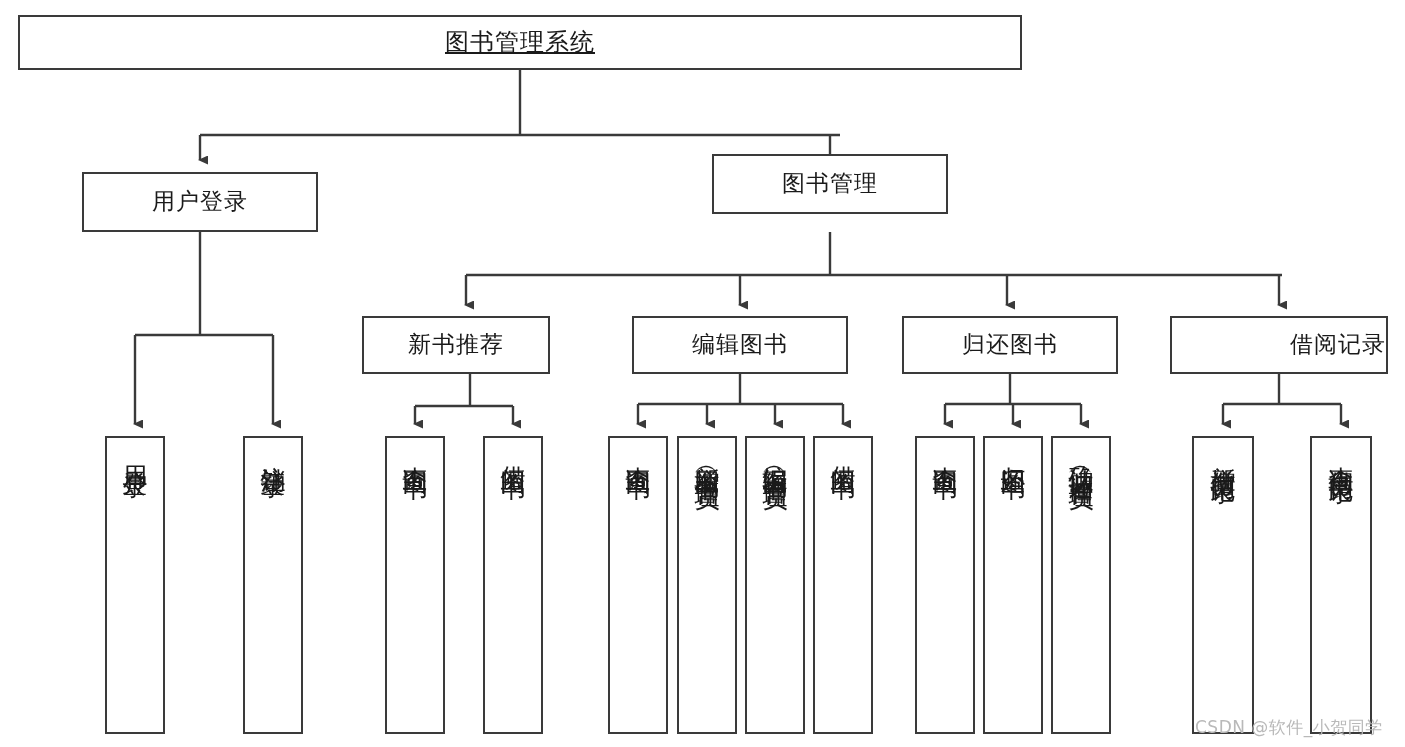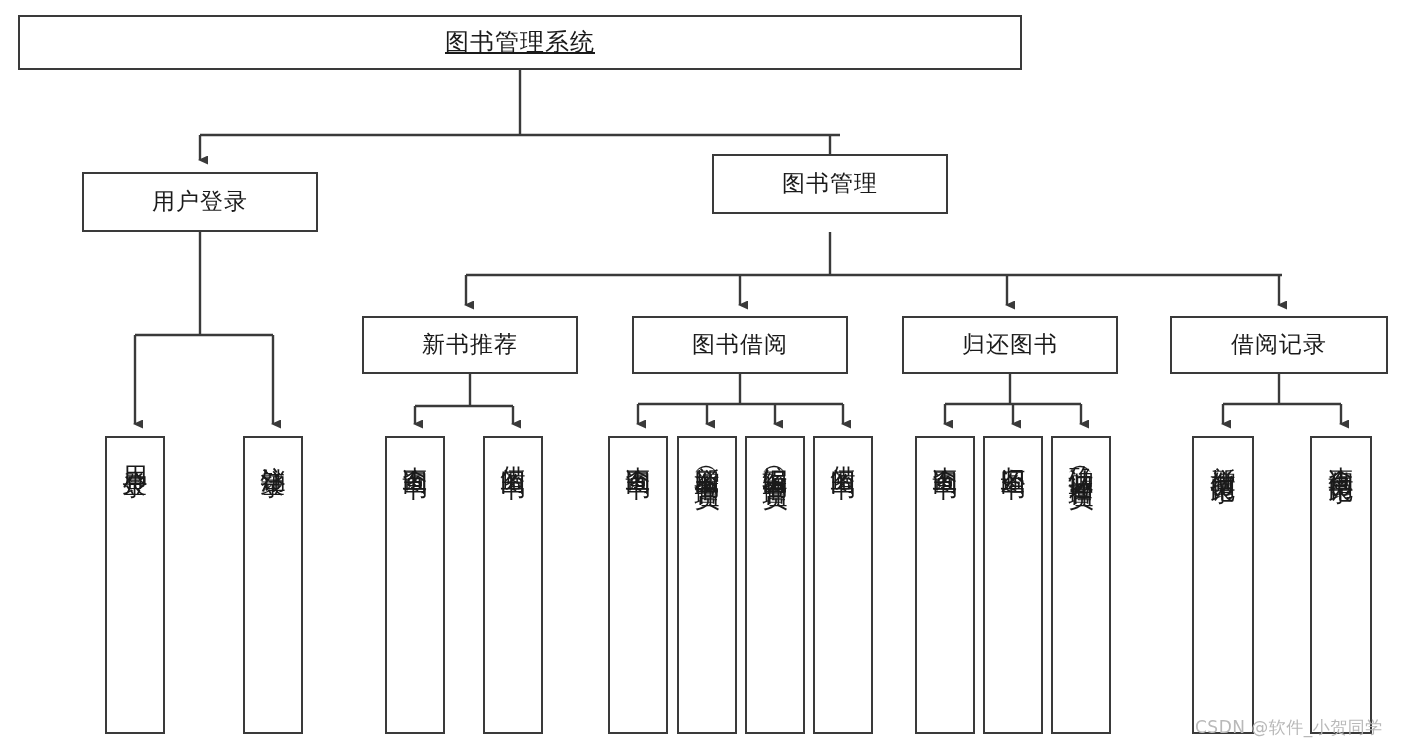--- a/index.html
+++ b/index.html
@@ -132,30 +132,30 @@
     <span class="label">图书管理系统</span>
   </div>
 
   <div class="node horiz" style="left:82px; top:172px; width:236px; height:60px;">
     <span class="label">用户登录</span>
   </div>
   <div class="node horiz" style="left:712px; top:154px; width:236px; height:60px;">
     <span class="label">图书管理</span>
   </div>
 
-  <div class="node horiz" style="left:362px; top:316px; width:216px; height:58px;">
+  <div class="node horiz" style="left:362px; top:316px; width:188px; height:58px;">
     <span class="label">新书推荐</span>
   </div>
   <div class="node horiz" style="left:632px; top:316px; width:216px; height:58px;">
-    <span class="label">图书借阅</span>
+    <span class="label">编辑图书</span>
   </div>
   <div class="node horiz" style="left:902px; top:316px; width:216px; height:58px;">
     <span class="label">归还图书</span>
   </div>
-  <div class="node horiz" style="left:1170px; top:316px; width:218px; height:58px;">
+  <div class="node horiz" style="left:1170px; top:316px; width:218px; height:58px;justify-content:flex-end;">
     <span class="label">借阅记录</span>
   </div>
 
   <div class="node vert" style="left:105px; top:436px; width:60px; height:298px;">
     <span class="label">用户登录</span>
   </div>
   <div class="node vert" style="left:243px; top:436px; width:60px; height:298px;">
     <span class="label">注销登录</span>
   </div>
   <div class="node vert" style="left:385px; top:436px; width:60px; height:298px;">

